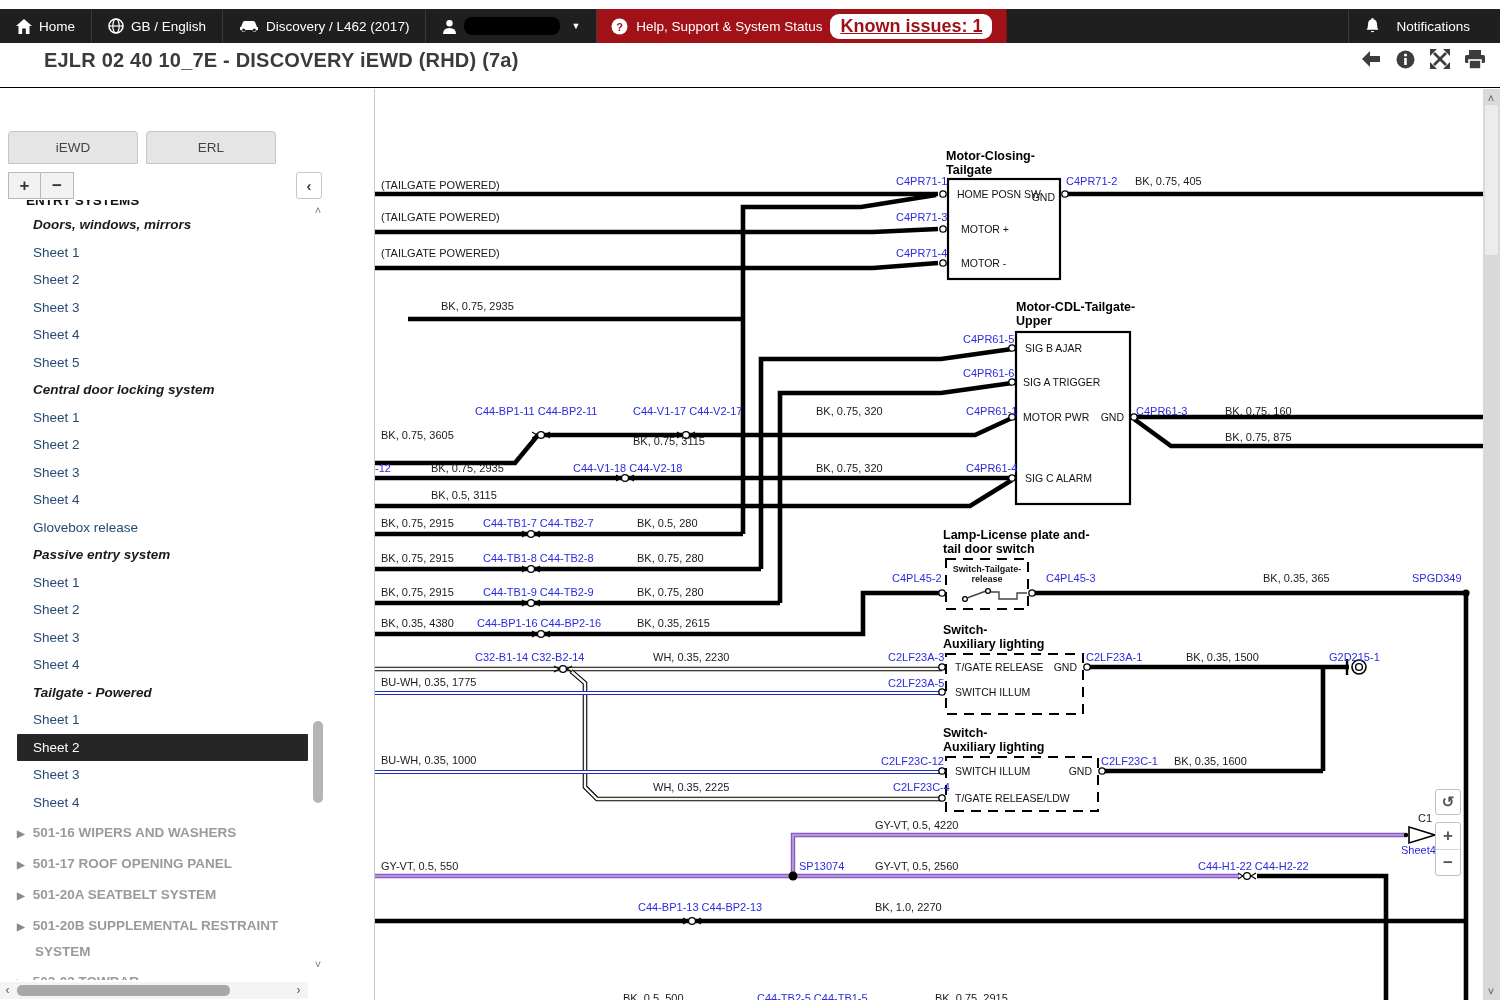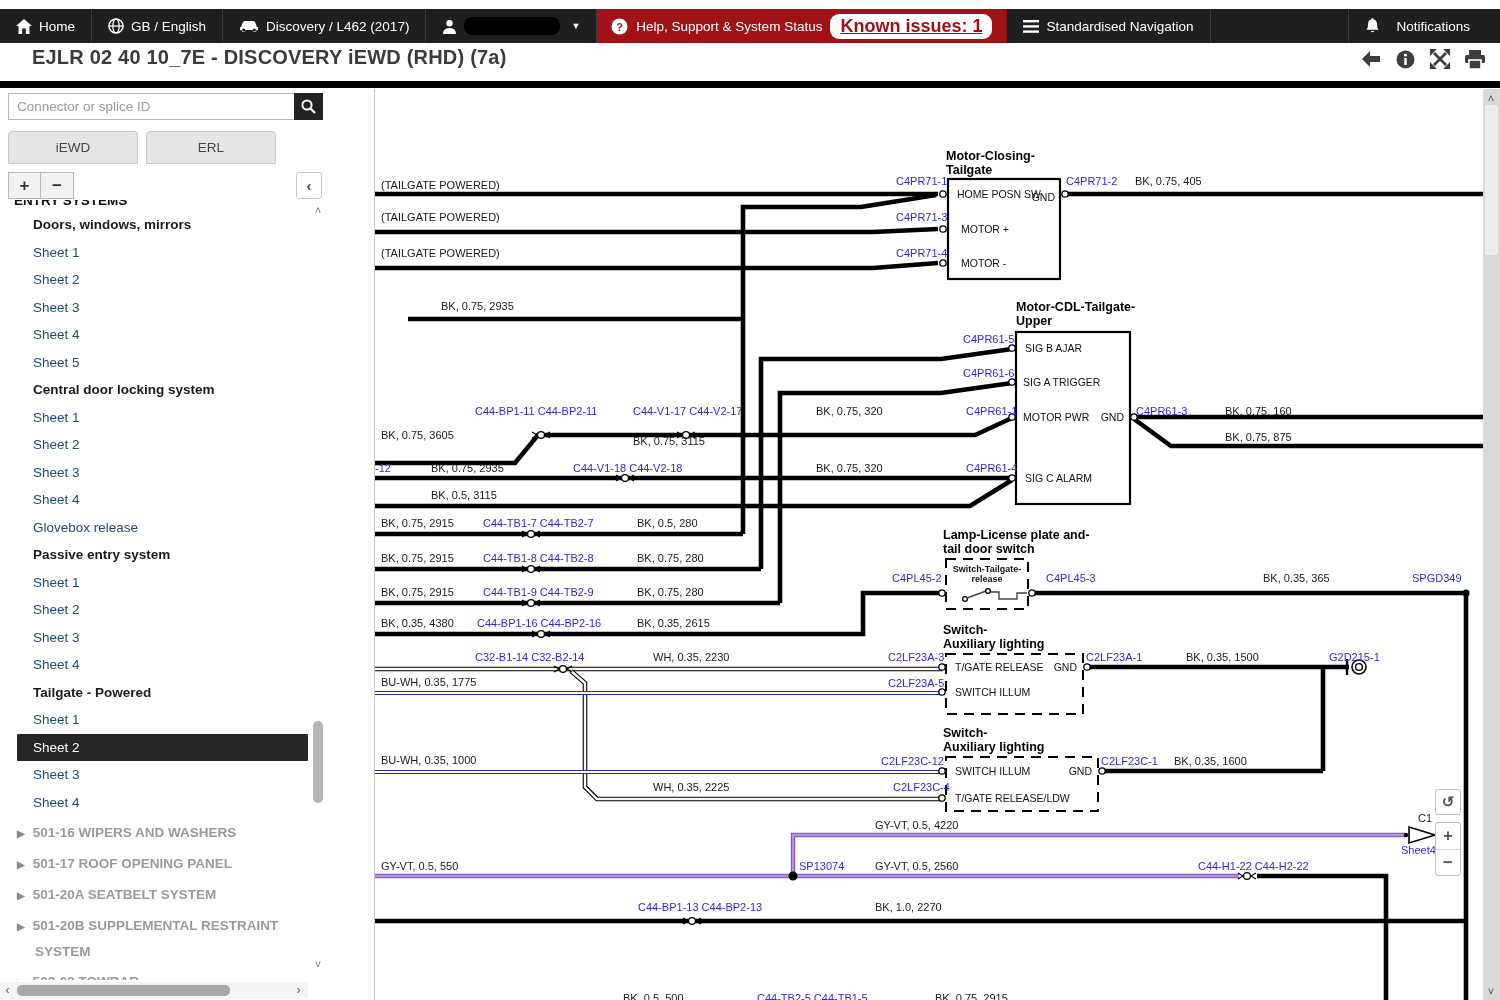--- a/index.html
+++ b/index.html
@@ -19,22 +19,22 @@
            border-radius:9px; padding:2px 10px;text-decoration:underline; }
   .redacted { display:inline-block; width:96px; height:18px; background:#000;
               border-radius:8px; }
   .caret { font-size:9px; margin-left:4px; color:#fff; }
   .nav-spacer { flex:1; }
   .nav-right { display:flex; align-items:center; gap:16px; padding:0 30px 0 16px;
                border-left:1px solid #3a3a3a; cursor:pointer; }
 
   
   .titlebar { position:absolute; left:0; top:34px; width:1500px; height:54px;
-              background:#fff; border-bottom:7px solid #000000; display:flex;
-              align-items:center; }
+              background:#fff; border-bottom:1px solid #000000; display:flex;
+              align-items:center;padding-left:12px; }
   .page-title { font-size:20px; font-weight:bold; color:#3b3b3b; margin-left:32px;
                 letter-spacing:.2px; }
   .title-icons { position:absolute; right:14px; top:14px; display:flex; gap:13px;
                  color:#3d3d3d; }
   .ticon { width:22px; height:22px; cursor:pointer; display:flex; align-items:center;
            justify-content:center; }
 
   
   .sidebar { position:absolute; left:0; top:89px; width:330px; height:911px;
              background:#fff; }
@@ -57,23 +57,23 @@
           justify-content:center; cursor:pointer; }
   .zbtn + .zbtn { border-left:none; }
   .collapse-btn { position:absolute; left:296px; top:83px; width:26px; height:27px;
                   background:#fff; border:1px solid #c6c6c6; border-radius:3px;
                   color:#444; font-size:15px; font-weight:bold; display:flex;
                   align-items:center; justify-content:center; cursor:pointer; }
   .tree { position:absolute; left:0; top:111px; width:308px; height:780px;
           overflow:hidden; }
   .ti { font-size:13.5px; height:27.5px; line-height:27.5px; padding-left:33px;
         white-space:nowrap; cursor:pointer; }
-  .ti.root { font-weight:bold; color:#111; padding-left:14px; margin-top:-9px;
+  .ti.root { font-weight:bold; color:#111; padding-left:26px; margin-top:-9px;
              height:20px; line-height:20px; }
-  .ti.sec { font-weight:bold; color:#1a1a1a; }
+  .ti.sec { font-weight:bold; font-style:italic; color:#1a1a1a; }
   .ti.sheet { color:#264a73; }
   .ti.sel { background:#262626; color:#fff; margin-left:17px; padding-left:16px;
             border-radius:1px; }
   .ti.grp { color:#9a9a9a; font-weight:bold; padding-left:35px; text-indent:-18px;
             margin-top:3px; white-space:normal; line-height:25px; height:auto;
             padding-top:1px; padding-bottom:1px; }
   .grp .arr { color:#8a8a8a; font-size:10px; margin-right:8px; font-style:normal; }
   
   .tree-vsb { position:absolute; left:310px; top:114px; width:16px; height:768px; }
   .vsb-arrow { position:absolute; left:0; width:16px; height:14px; color:#777;
@@ -158,28 +158,20 @@
     <span class="redacted"></span>
     <span class="caret">▼</span>
   </div>
   <div class="nav-red">
     <svg width="17" height="17" viewBox="0 0 17 17">
         <circle cx="8.5" cy="8.5" r="8" fill="#fff"></circle>
         <text x="8.5" y="12.5" text-anchor="middle" font-size="11" font-weight="bold" fill="#a11218">?</text>
       </svg>
     <span>Help, Support &amp; System Status</span>
     <span class="badge">Known issues: 1</span>
-  </div>
-  <div class="nav-item">
-    <svg width="16" height="13" viewBox="0 0 16 13">
-        <rect y="0" width="16" height="2.4" fill="#fff"></rect>
-        <rect y="5.2" width="16" height="2.4" fill="#fff"></rect>
-        <rect y="10.4" width="16" height="2.4" fill="#fff"></rect>
-      </svg>
-    <span>Standardised Navigation</span>
   </div>
   <div class="nav-spacer"></div>
   <div class="nav-right">
     <svg width="15" height="16" viewBox="0 0 15 16">
         <path d="M7.5 0 Q8.6 0 8.6 1.2 Q12 2 12 6.5 Q12 10.5 13.5 11.8 H1.5 Q3 10.5 3 6.5 Q3 2 6.4 1.2 Q6.4 0 7.5 0 Z" fill="#fff"></path>
         <path d="M5.8 13 A1.8 1.8 0 0 0 9.2 13 Z" fill="#fff"></path>
       </svg>
     <span>Notifications</span>
   </div>
 </div>
@@ -217,29 +209,20 @@
       <svg width="20" height="19" viewBox="0 0 20 19">
           <rect x="4" y="0" width="12" height="5" fill="#3d3d3d"></rect>
           <rect x="0" y="5" width="20" height="8" rx="1.5" fill="#3d3d3d"></rect>
           <rect x="4" y="10" width="12" height="9" fill="#3d3d3d" stroke="#fff" stroke-width="1.6"></rect>
         </svg>
     </div>
   </div>
 </div>
 
 <div class="sidebar">
-  <div class="search-row">
-    <input class="search-input" placeholder="Connector or splice ID" style="">
-    <button class="search-btn">
-      <svg width="15" height="15" viewBox="0 0 15 15">
-          <circle cx="6" cy="6" r="4.6" fill="none" stroke="#fff" stroke-width="2"></circle>
-          <line x1="9.5" y1="9.5" x2="14" y2="14" stroke="#fff" stroke-width="2.4"></line>
-        </svg>
-    </button>
-  </div>
   <div class="tabs">
     <div class="tab">iEWD</div>
     <div class="tab">ERL</div>
   </div>
   <div class="zoom-row">
     <div class="zbtn">+</div>
     <div class="zbtn">−</div>
   </div>
   <div class="collapse-btn">‹</div>
 

